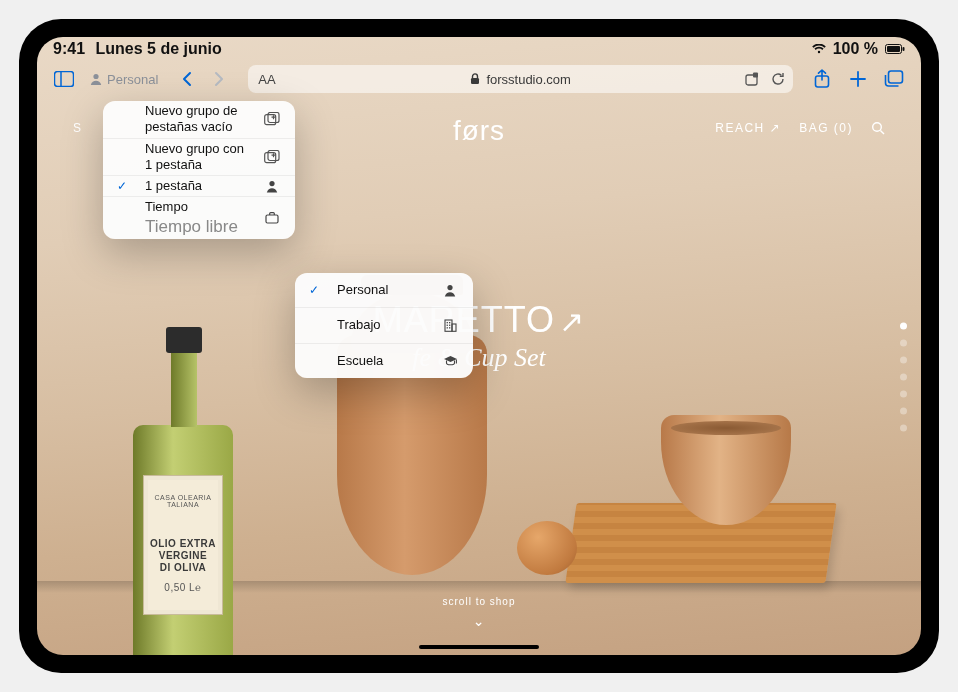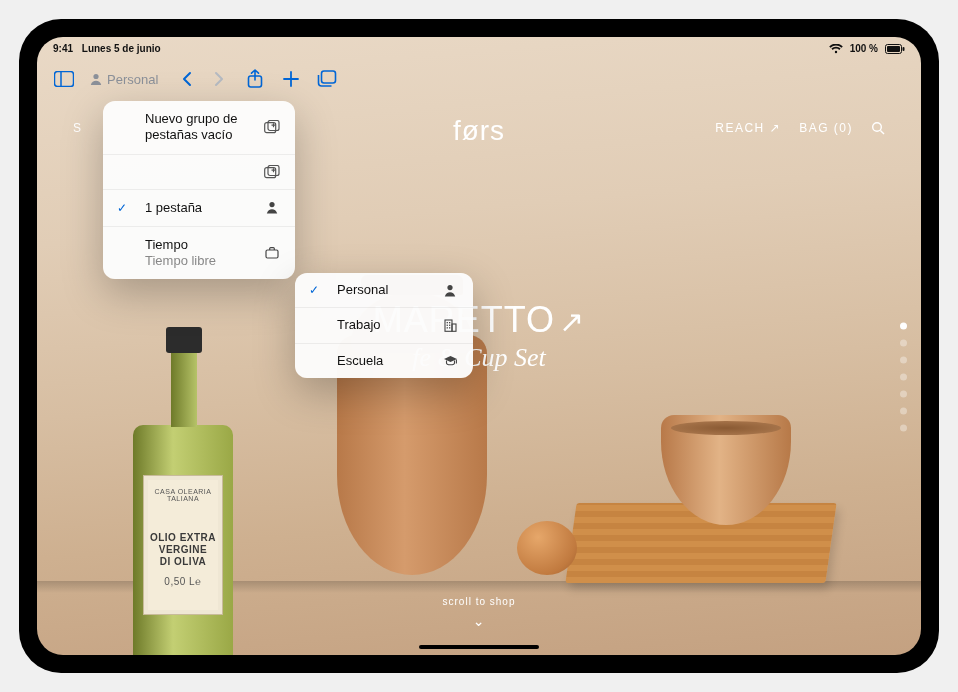--- a/index.html
+++ b/index.html
@@ -31,21 +31,21 @@
   }
   
   .statusbar {
     position: absolute;
     top: 0; left: 0; right: 0;
     height: 20px;
     display: flex;
     align-items: center;
     justify-content: space-between;
     padding: 3px 16px 0;
-    font-size: 10px;
+    font-size: 16px;
     color: #111;
     font-weight: 600;
   }
   .statusbar .left span + span { margin-left: 6px; }
   .statusbar .right { display: flex; align-items: center; gap: 7px; }
   .wifi-icon, .batt-icon { display: inline-flex; }
   .batt-icon svg { display:block; }
 
   
   .toolbar {
@@ -163,21 +163,21 @@
   }
   .bottle .cap {
     position:absolute; bottom:322px; left:33px;
     width:36px; height:26px; background:#2c2c2c; border-radius:3px;
   }
   .bottle .label {
     position:absolute; bottom:60px; left:10px;
     width:80px; height:140px; background:#f4ecd9;
     border:1px solid #c8bb9a;
     font-size:7px; color:#555; text-align:center;
-    padding-top:12px; letter-spacing:0.5px;
+    padding-top:18px; letter-spacing:0.5px;
     box-shadow: inset 0 0 0 4px rgba(0,0,0,0.02);
   }
   .bottle .label .big { font-size:10px; font-weight:600; color:#3a3a3a; margin-top:30px; line-height:1.2; }
   .bottle .label .vol { margin-top:8px; font-size:10px; }
 
   .jar {
     position:absolute; left:300px; bottom:80px;
     width:150px; height:300px;
   }
   .jar .lid { position:absolute; top:0; left:24px; width:102px; height:20px; background:#a36840; border-radius:6px 6px 2px 2px; }
@@ -218,28 +218,28 @@
     position: absolute;
     background: rgba(252,252,252,0.97);
     border-radius: 12px;
     box-shadow: 0 14px 40px rgba(0,0,0,0.25);
     color: #111;
     overflow: hidden;
     font-size: 13px;
   }
   .menu .row {
     display: flex; align-items: center; justify-content: space-between;
-    padding: 10px 14px;
+    padding: 2px 14px;
     border-top: 1px solid rgba(0,0,0,0.06);
     cursor: pointer;
     gap: 14px;
   }
   .menu .row:first-child { border-top: none; }
   .menu .row .text { flex:1; line-height:1.25; }
-  .menu .row .sub { display:block; font-size:13px; color:#888; }
+  .menu .row .sub { display:block; font-size:17px; color:#888; }
   .menu .row .check { width:14px; color:#0066d6; font-size:12px; }
   .menu .row .ico { width:18px; display:flex; justify-content:center; color:#555; }
   .menu1 { top: 64px; left: 66px; width: 192px; }
   .menu2 { top: 236px; left: 258px; width: 178px; }
   .menu2 .row { padding: 9px 14px; }
 
   svg { display:block; }
 </style>
 </head>
 <body>
@@ -287,20 +287,44 @@
         <div class="tb-btn">
           <svg width="12" height="16" viewBox="0 0 12 16">
               <path d="M9 2L3 8l6 6" stroke="#0066d6" stroke-width="2" fill="none" stroke-linecap="round" stroke-linejoin="round"></path>
             </svg>
         </div>
         <div class="tb-btn dim">
           <svg width="12" height="16" viewBox="0 0 12 16">
               <path d="M3 2l6 6-6 6" stroke="#b5bac2" stroke-width="2" fill="none" stroke-linecap="round" stroke-linejoin="round"></path>
             </svg>
         </div>
+      </div>
+      <div class="addr">
+        <span class="aa">AA</span>
+        <span class="lock">
+          <svg width="10" height="12" viewBox="0 0 10 12">
+              <rect x="1" y="5" width="8" height="6" rx="1.2" fill="#3a3a3a"></rect>
+              <path d="M2.5 5V3.4a2.5 2.5 0 015 0V5" stroke="#3a3a3a" stroke-width="1.4" fill="none"></path>
+            </svg>
+        </span>
+        <span>forsstudio.com</span>
+        <span class="rside">
+          <span>
+            <svg width="16" height="14" viewBox="0 0 16 14">
+                <rect x="1" y="3" width="11" height="10" rx="2" stroke="#555" fill="none" stroke-width="1.3"></rect>
+                <rect x="8" y="0.5" width="5" height="5" rx="1" fill="#555"></rect>
+              </svg>
+          </span>
+          <span>
+            <svg width="14" height="14" viewBox="0 0 14 14">
+                <path d="M12 7a5 5 0 11-1.7-3.7" stroke="#555" stroke-width="1.4" fill="none"></path>
+                <path d="M12 1v3.2H8.8" stroke="#555" stroke-width="1.4" fill="none"></path>
+              </svg>
+          </span>
+        </span>
       </div>
       <div class="tb-btn">
         <svg width="16" height="20" viewBox="0 0 16 20">
             <path d="M8 1v10M4.5 4.2L8 1l3.5 3.2" stroke="#0066d6" stroke-width="1.6" fill="none" stroke-linecap="round" stroke-linejoin="round"></path>
             <rect x="1.5" y="7" width="13" height="11" rx="2.2" stroke="#0066d6" stroke-width="1.6" fill="none"></rect>
           </svg>
       </div>
       <div class="tb-btn">
         <svg width="18" height="18" viewBox="0 0 18 18">
             <path d="M9 2v14M2 9h14" stroke="#0066d6" stroke-width="1.8" stroke-linecap="round"></path>
@@ -377,20 +401,21 @@
         <span class="ico">
           <svg width="16" height="14" viewBox="0 0 16 14">
               <rect x="0.7" y="2.7" width="11" height="10" rx="2" stroke="#555" fill="none" stroke-width="1.2"></rect>
               <rect x="4" y="0.5" width="11" height="10" rx="2" stroke="#555" fill="none" stroke-width="1.2"></rect>
               <path d="M9.5 3.2v4M7.5 5.2h4" stroke="#555" stroke-width="1.2"></path>
             </svg>
         </span>
       </div>
       <div class="row">
         <span class="check"></span>
+        <span class="text">Nuevo grupo con 1 pestaña</span>
         <span class="ico">
           <svg width="16" height="14" viewBox="0 0 16 14">
               <rect x="0.7" y="2.7" width="11" height="10" rx="2" stroke="#555" fill="none" stroke-width="1.2"></rect>
               <rect x="4" y="0.5" width="11" height="10" rx="2" stroke="#555" fill="none" stroke-width="1.2"></rect>
               <path d="M9.5 3.2v4M7.5 5.2h4" stroke="#555" stroke-width="1.2"></path>
             </svg>
         </span>
       </div>
       <div class="row">
         <span class="check">✓</span>

